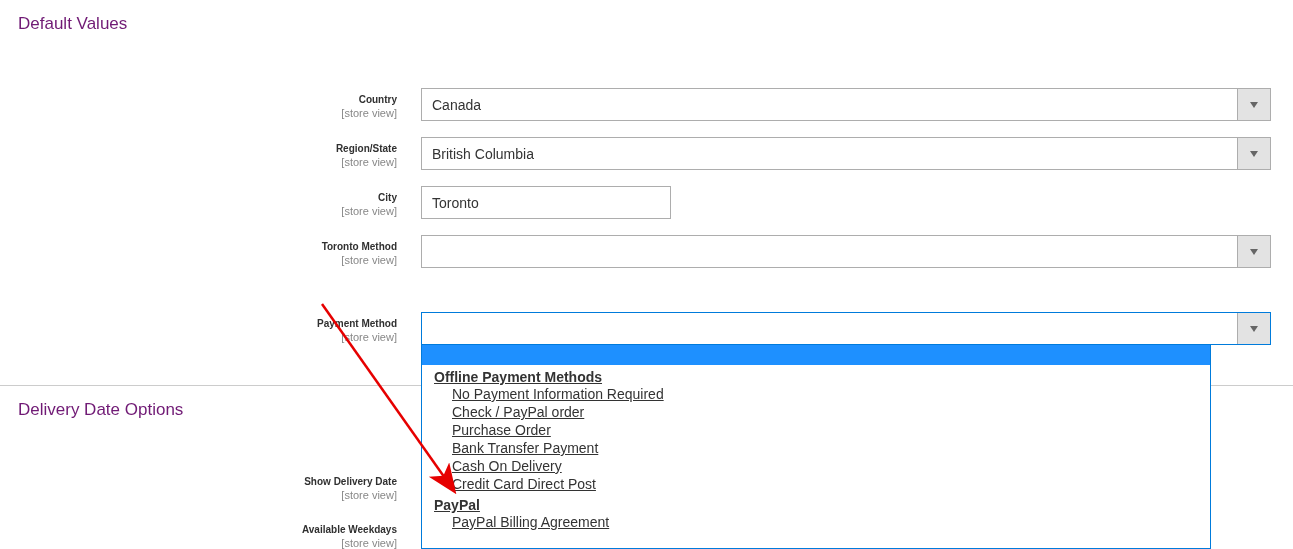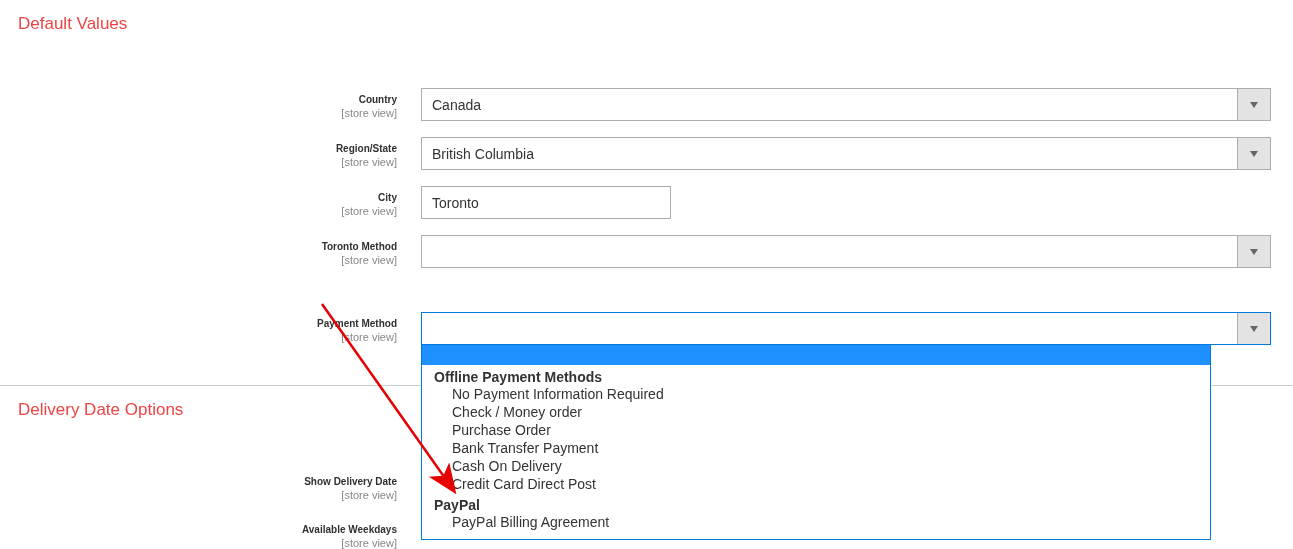--- a/index.html
+++ b/index.html
@@ -7,21 +7,21 @@
     font-family: -apple-system, BlinkMacSystemFont, "Segoe UI", Helvetica, Arial, sans-serif;
     font-size: 14px;
     color: #333;
     background: #fff;
     width: 1293px;
     position: relative;
   }
   .section-title {
     font-size: 17px;
     font-weight: 400;
-    color: #ef4444;
+    color: #701a75;
     padding: 14px 0 14px 18px;
   }
   .form-row {
     display: flex;
     align-items: flex-start;
     margin-bottom: 16px;
   }
   .label-col {
     width: 421px;
     text-align: right;
@@ -93,21 +93,22 @@
   .dropdown-panel {
     position: absolute;
     left: 0;
     top: 33px;
     width: 790px;
     background: #fff;
     border: 1px solid #007bdb;
     border-top: none;
     z-index: 20;
     font-size: 14px;
-    padding-bottom: 8px;
+    padding-bottom: 17px;
+    text-decoration: underline;
   }
   .dd-highlight {
     height: 20px;
     background: #1e90ff;
   }
   .dd-group {
     font-weight: 700;
     color: #333;
     padding: 4px 12px 0 12px;
     cursor: default;
@@ -204,21 +205,21 @@
       <span class="select-caret">
         <svg width="8" height="6" viewBox="0 0 8 6">
             <path d="M0 0 L8 0 L4 6 Z" fill="#666"></path>
           </svg>
       </span>
     </div>
     <div class="dropdown-panel">
       <div class="dd-highlight"></div>
       <div class="dd-group">Offline Payment Methods</div>
       <div class="dd-option">No Payment Information Required</div>
-      <div class="dd-option">Check / Money order</div>
+      <div class="dd-option">Check / PayPal order</div>
       <div class="dd-option">Purchase Order</div>
       <div class="dd-option">Bank Transfer Payment</div>
       <div class="dd-option">Cash On Delivery</div>
       <div class="dd-option">Credit Card Direct Post</div>
       <div class="dd-group">PayPal</div>
       <div class="dd-option">PayPal Billing Agreement</div>
     </div>
   </div>
 </div>
 

